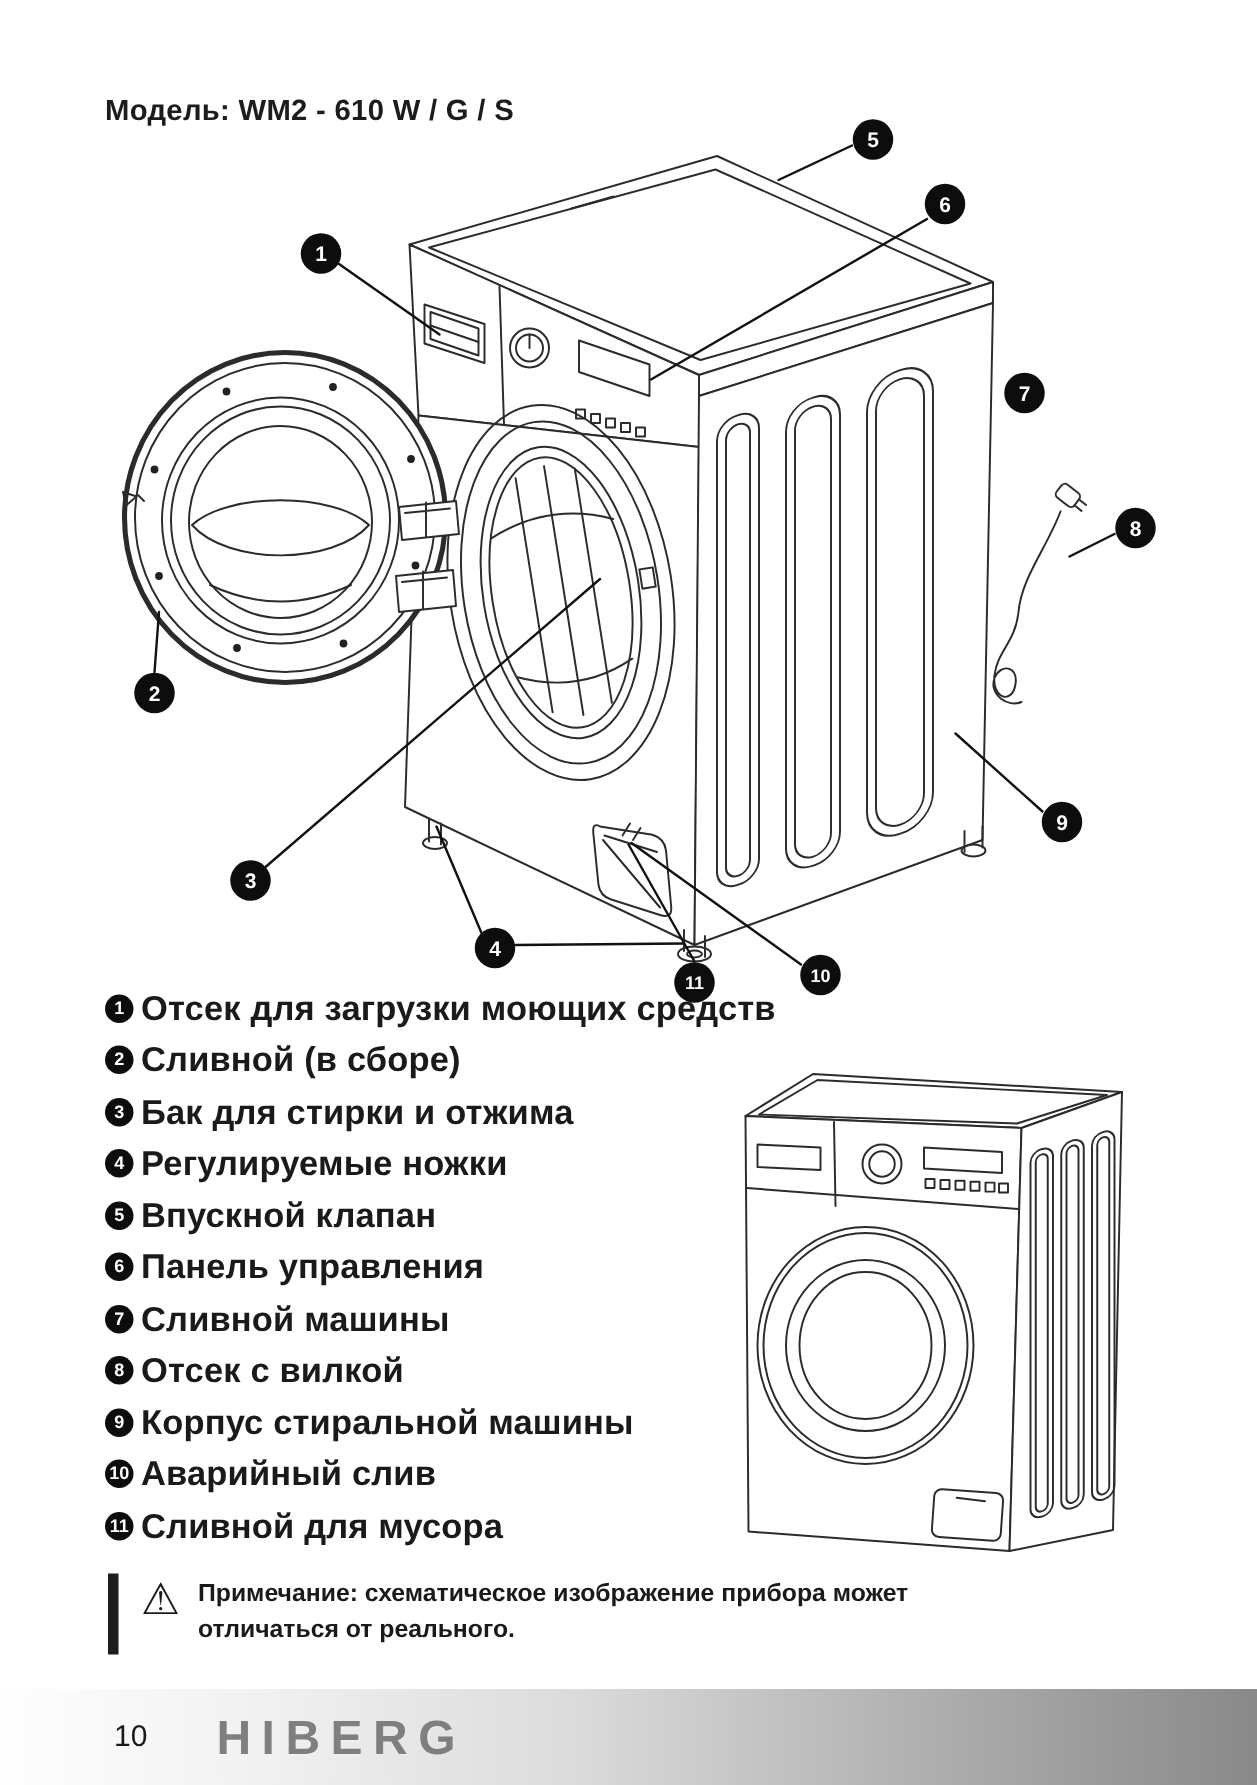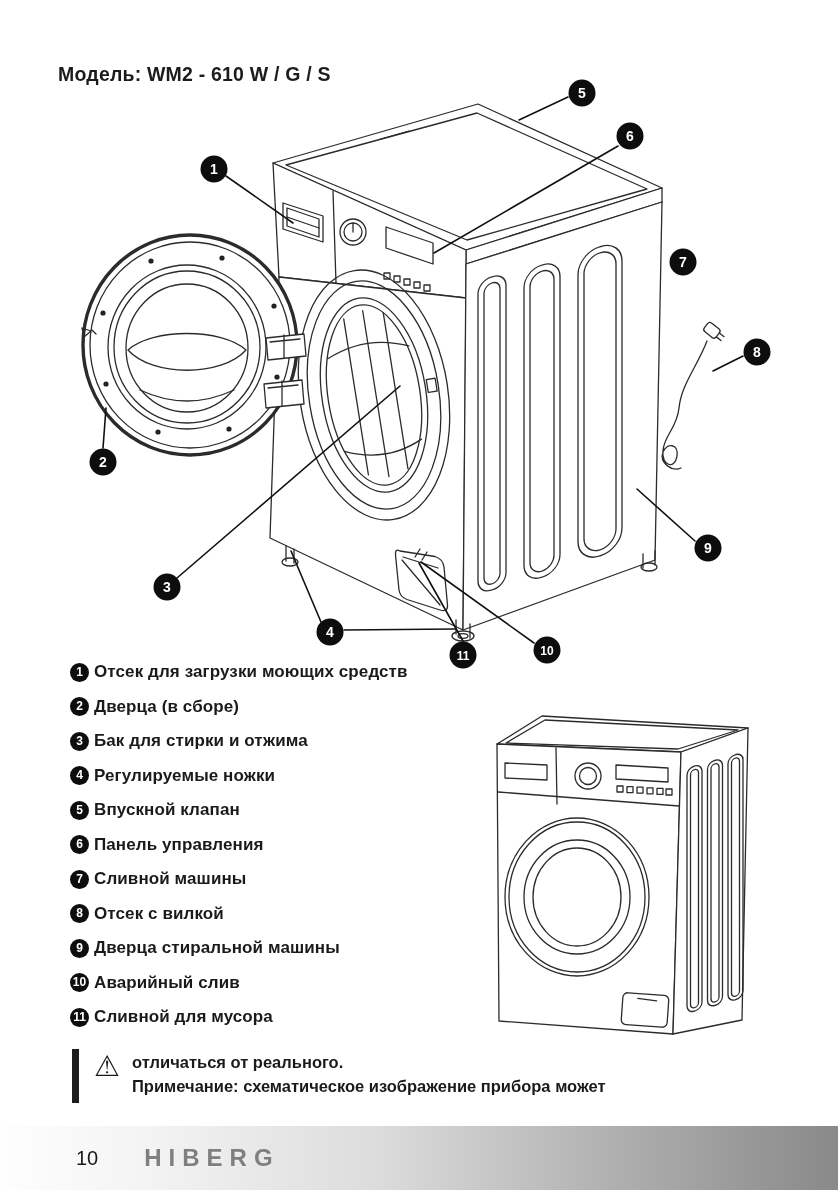--- a/index.html
+++ b/index.html
@@ -1,33 +1,33 @@
 <!DOCTYPE html>
 <html><head>
 <meta charset="utf-8">
 <style>
   html,body{margin:0;padding:0;background:#ffffff;}
   body{font-family:"Liberation Sans","DejaVu Sans",sans-serif;}
   .page{position:relative;width:838px;height:1190px;background:#ffffff;overflow:hidden;}
-  .title{position:absolute;left:58px;top:63px;font-size:19.5px;font-weight:bold;color:#1c1c1c;letter-spacing:.2px;}
+  .title{position:absolute;left:70px;top:63px;font-size:19.5px;font-weight:bold;color:#1c1c1c;letter-spacing:.2px;}
   .diagram-svg{position:absolute;left:0;top:0;width:838px;height:1060px;}
   .legend{position:absolute;left:70px;top:655px;margin:0;padding:0;list-style:none;}
   .legend li{height:34.5px;display:flex;align-items:center;}
   .lnum{flex:0 0 auto;width:19px;height:19px;border-radius:50%;background:#0d0d0d;color:#fff;
         font-size:12px;font-weight:bold;text-align:center;line-height:19px;margin-right:5px;}
-  .ltext{font-size:17px;font-weight:bold;color:#1a1a1a;white-space:nowrap;letter-spacing:.1px;}
+  .ltext{font-size:23px;font-weight:bold;color:#1a1a1a;white-space:nowrap;letter-spacing:.1px;}
   .note{position:absolute;left:72px;top:1046px;width:680px;display:flex;}
   .note-bar{flex:0 0 7px;width:7px;height:54px;background:#1d1d1d;margin-top:3px;}
   .note-icon{flex:0 0 auto;font-size:29px;line-height:1;color:#1a1a1a;margin:6px 12px 0 15px;font-family:"DejaVu Sans",sans-serif;}
   .note-text{font-size:16.5px;font-weight:bold;color:#1a1a1a;line-height:24px;padding-top:4px;}
   .footer{position:absolute;left:0;top:1126px;width:838px;height:64px;
           background:linear-gradient(90deg,#fefefe 0%,#f3f3f3 18%,#dcdcdc 45%,#adadad 75%,#898989 100%);
           display:flex;align-items:center;}
   .page-num{font-size:20px;color:#1a1a1a;margin-left:76px;}
-  .brand{font-size:24px;font-weight:800;color:#7f7f7f;letter-spacing:7px;margin-left:46px;
+  .brand{font-size:32px;font-weight:800;color:#7f7f7f;letter-spacing:7px;margin-left:46px;
          text-shadow:0 1px 0 rgba(255,255,255,.35);}
 </style>
 </head>
 <body>
 
 <div class="page">
 
   <div class="title">Модель: WM2 - 610 W / G / S</div>
 
   <svg class="diagram-svg" viewBox="0 0 838 1060" fill="none" stroke="#2b2b2b" stroke-width="1.3" stroke-linejoin="round" stroke-linecap="round">
@@ -239,21 +239,21 @@
     </g>
   </svg>
 
   <ul class="legend">
     <li>
         <span class="lnum">1</span>
         <span class="ltext">Отсек для загрузки моющих средств</span>
       </li>
     <li>
         <span class="lnum">2</span>
-        <span class="ltext">Дверца (в сборе)</span>
+        <span class="ltext">Сливной (в сборе)</span>
       </li>
     <li>
         <span class="lnum">3</span>
         <span class="ltext">Бак для стирки и отжима</span>
       </li>
     <li>
         <span class="lnum">4</span>
         <span class="ltext">Регулируемые ножки</span>
       </li>
     <li>
@@ -267,38 +267,38 @@
     <li>
         <span class="lnum">7</span>
         <span class="ltext">Сливной машины</span>
       </li>
     <li>
         <span class="lnum">8</span>
         <span class="ltext">Отсек с вилкой</span>
       </li>
     <li>
         <span class="lnum">9</span>
-        <span class="ltext">Дверца стиральной машины</span>
+        <span class="ltext">Корпус стиральной машины</span>
       </li>
     <li>
         <span class="lnum">10</span>
         <span class="ltext">Аварийный слив</span>
       </li>
     <li>
         <span class="lnum">11</span>
         <span class="ltext">Сливной для мусора</span>
       </li>
   </ul>
 
   <div class="note">
     <div class="note-bar"></div>
     <div class="note-icon">⚠</div>
     <div class="note-text">
+      <div>Примечание: схематическое изображение прибора может</div>
       <div>отличаться от реального.</div>
-      <div>Примечание: схематическое изображение прибора может</div>
     </div>
   </div>
 
   <div class="footer">
     <div class="page-num">10</div>
     <div class="brand">HIBERG</div>
   </div>
 
 </div>
 

